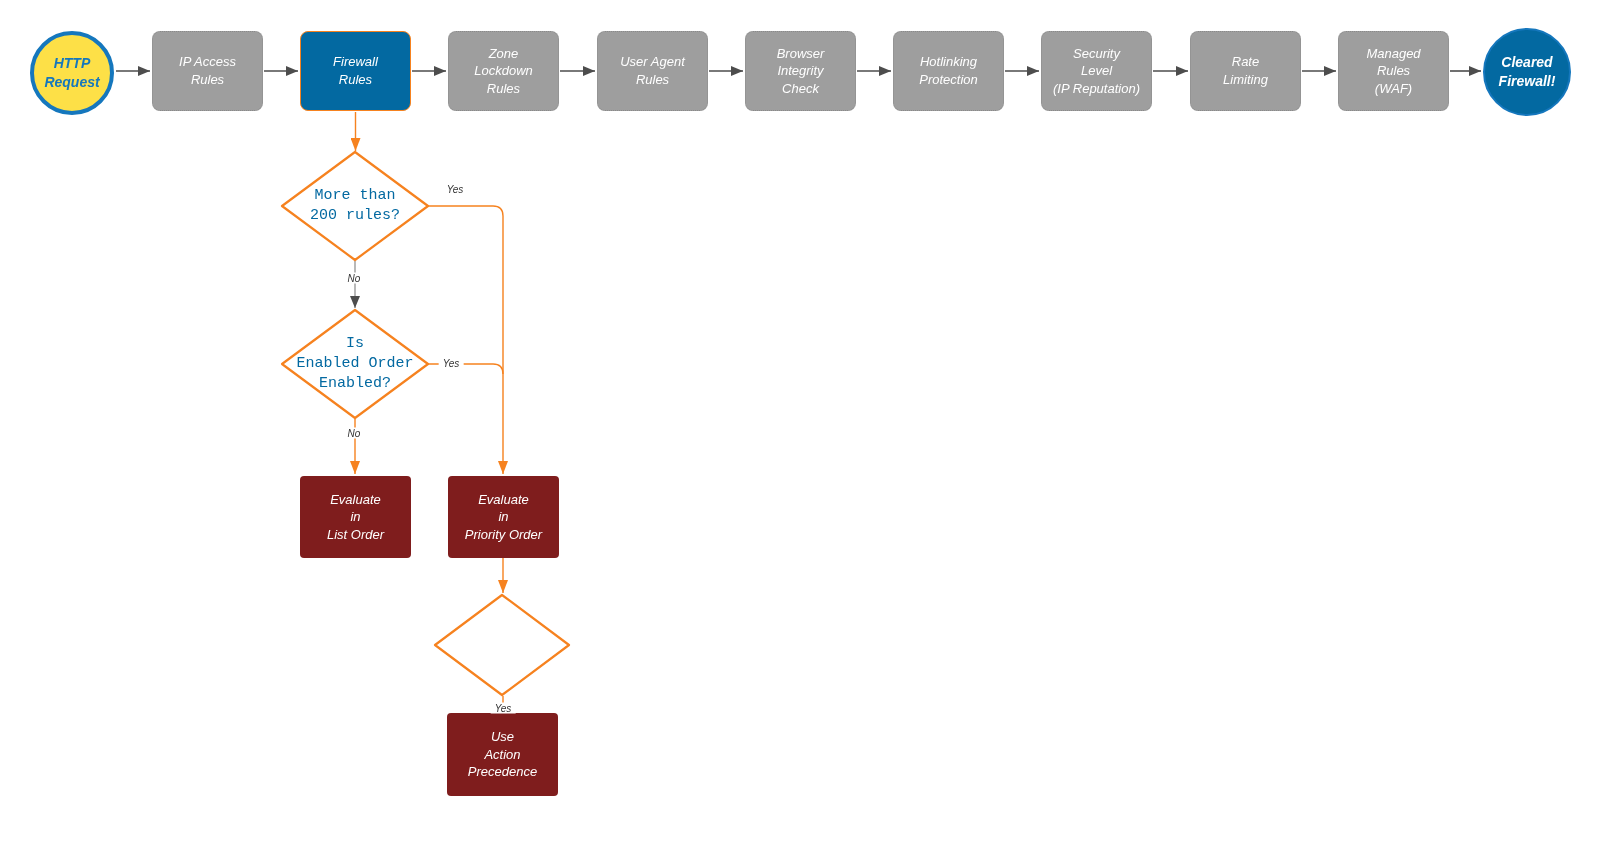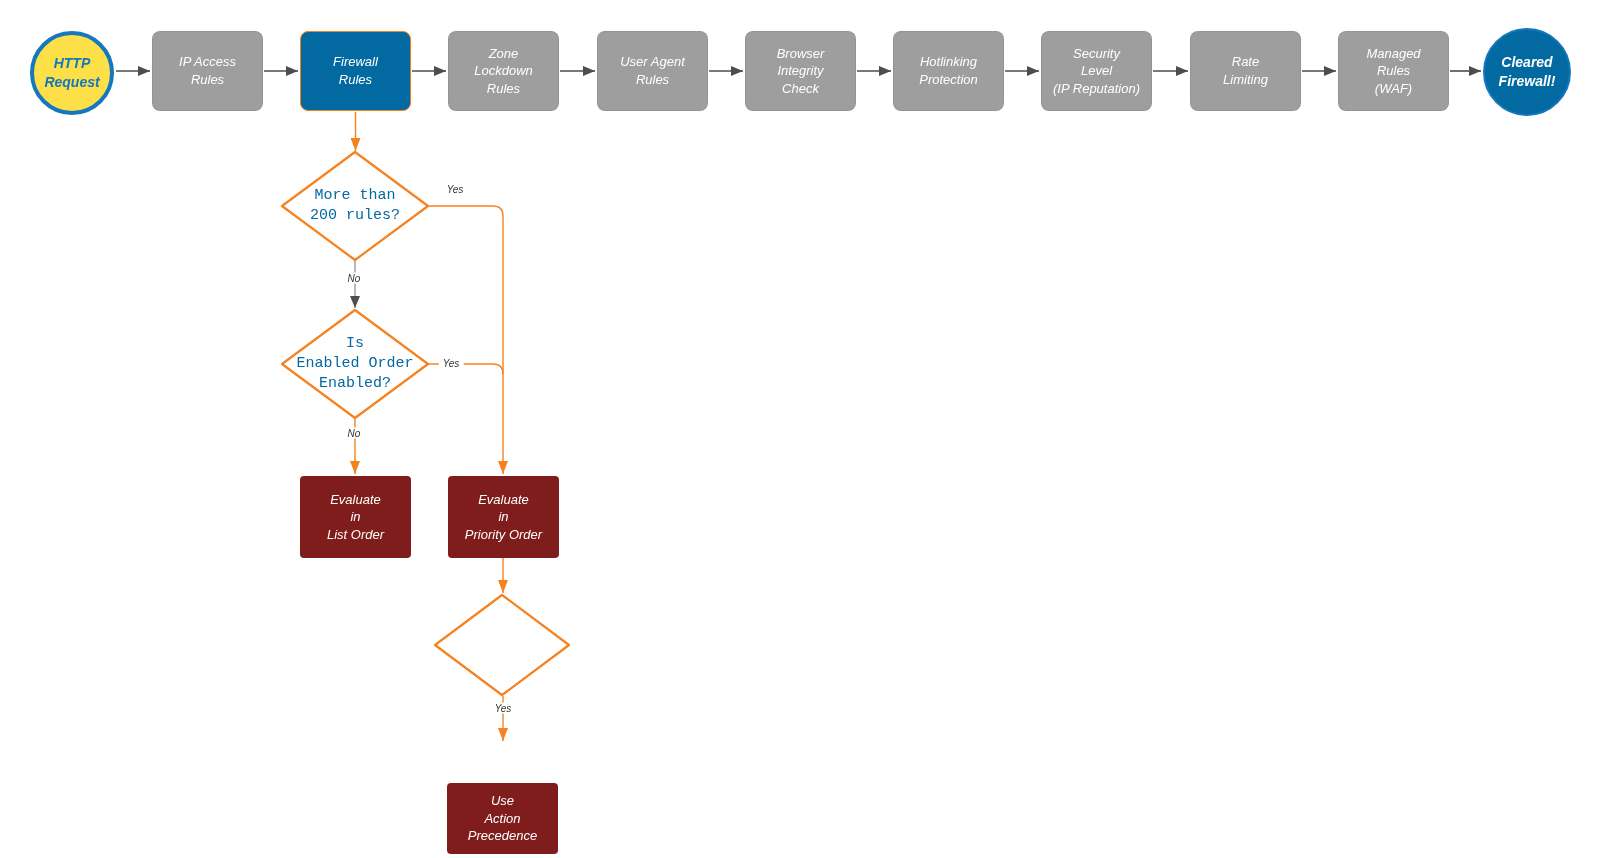--- a/index.html
+++ b/index.html
@@ -181,21 +181,21 @@
   <div class="node action" style="left:300px;top:476px;height:82px">
     <span class="node-label">Evaluate
 in
 List Order</span>
   </div>
   <div class="node action" style="left:448px;top:476px;height:82px">
     <span class="node-label">Evaluate
 in
 Priority Order</span>
   </div>
-  <div class="node action" style="left:447px;top:783px;height:71px">
+  <div class="node action" style="left:447px;top:713px;height:83px">
     <span class="node-label">Use
 Action
 Precedence</span>
   </div>
 
   <div class="edge-label" style="left:455px;top:189px">Yes</div>
   <div class="edge-label" style="left:354px;top:278px">No</div>
   <div class="edge-label" style="left:451px;top:363px">Yes</div>
   <div class="edge-label" style="left:354px;top:433px">No</div>
   <div class="edge-label" style="left:503px;top:708px">Yes</div>

